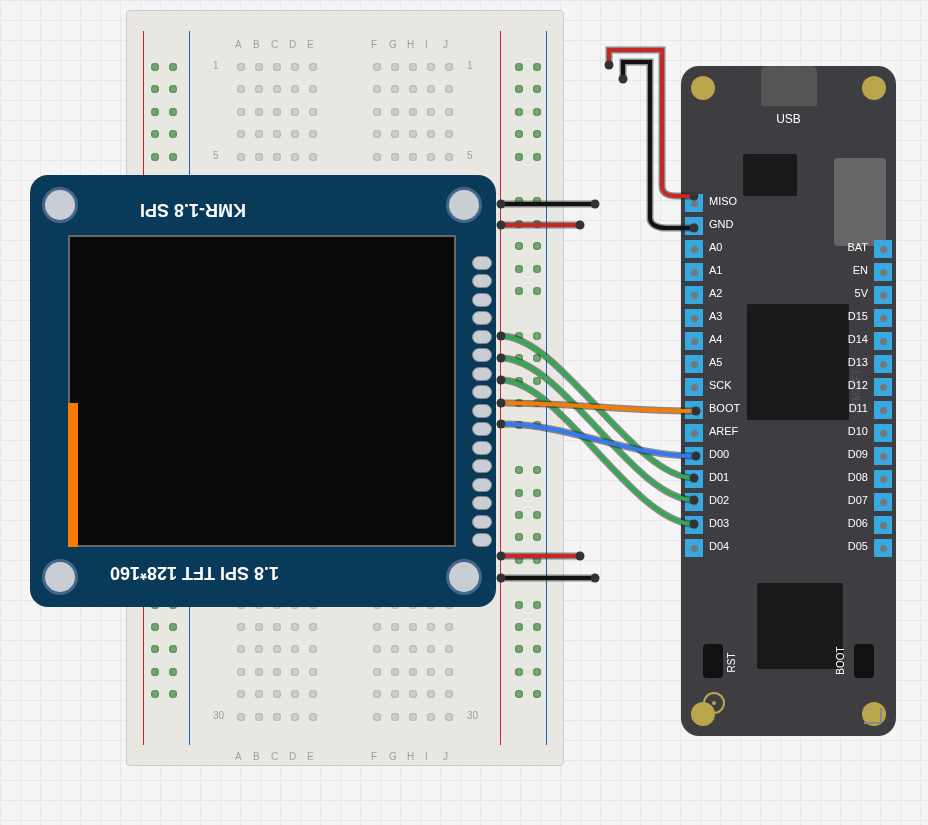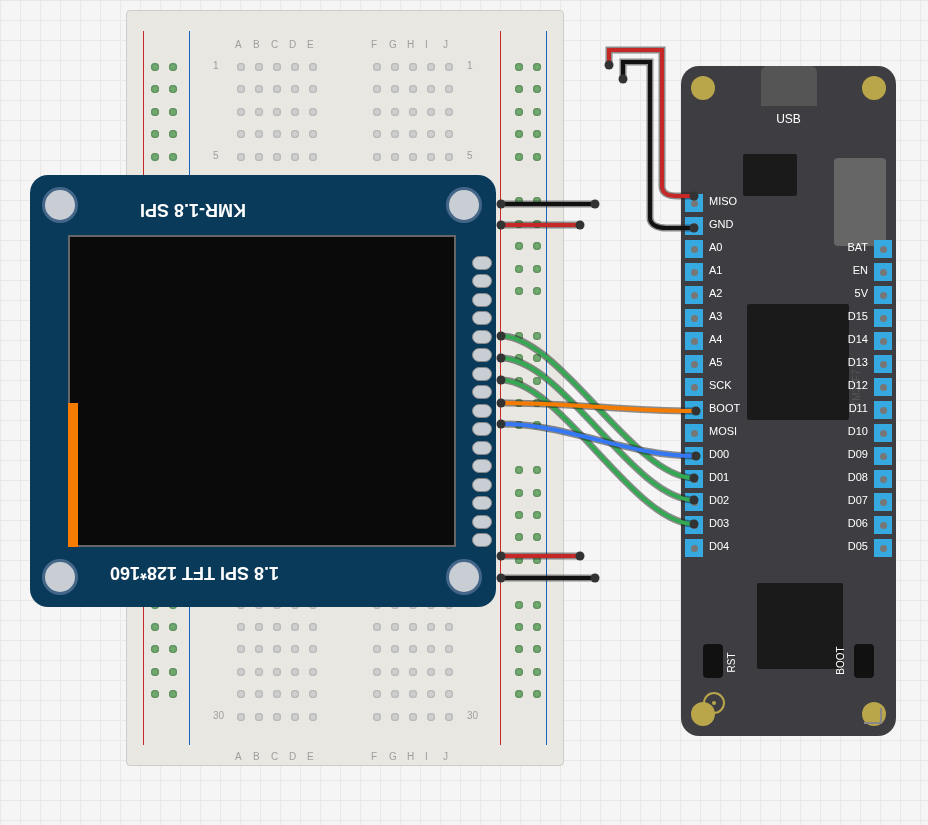--- a/index.html
+++ b/index.html
@@ -725,21 +725,21 @@
         <div class="pin-label" style="left: 28px; top: 124px;">MISO</div>
         <div class="pin-label" style="left: 28px; top: 147px;">GND</div>
         <div class="pin-label" style="left: 28px; top: 170px;">A0</div>
         <div class="pin-label" style="left: 28px; top: 193px;">A1</div>
         <div class="pin-label" style="left: 28px; top: 216px;">A2</div>
         <div class="pin-label" style="left: 28px; top: 239px;">A3</div>
         <div class="pin-label" style="left: 28px; top: 262px;">A4</div>
         <div class="pin-label" style="left: 28px; top: 285px;">A5</div>
         <div class="pin-label" style="left: 28px; top: 308px;">SCK</div>
         <div class="pin-label" style="left: 28px; top: 331px;">BOOT</div>
-        <div class="pin-label" style="left: 28px; top: 354px;">MOSI</div>
+        <div class="pin-label" style="left: 28px; top: 354px;">AREF</div>
         <div class="pin-label" style="left: 28px; top: 377px;">D00</div>
         <div class="pin-label" style="left: 28px; top: 400px;">D01</div>
         <div class="pin-label" style="left: 28px; top: 423px;">D02</div>
         <div class="pin-label" style="left: 28px; top: 446px;">D03</div>
         <div class="pin-label" style="left: 28px; top: 469px;">D04</div>
       </div>
     <div id="mcu-right-labels">
         <div class="pin-label" style="right: 28px; top: 170px;">BAT</div>
         <div class="pin-label" style="right: 28px; top: 193px;">EN</div>
         <div class="pin-label" style="right: 28px; top: 216px;">5V</div>

